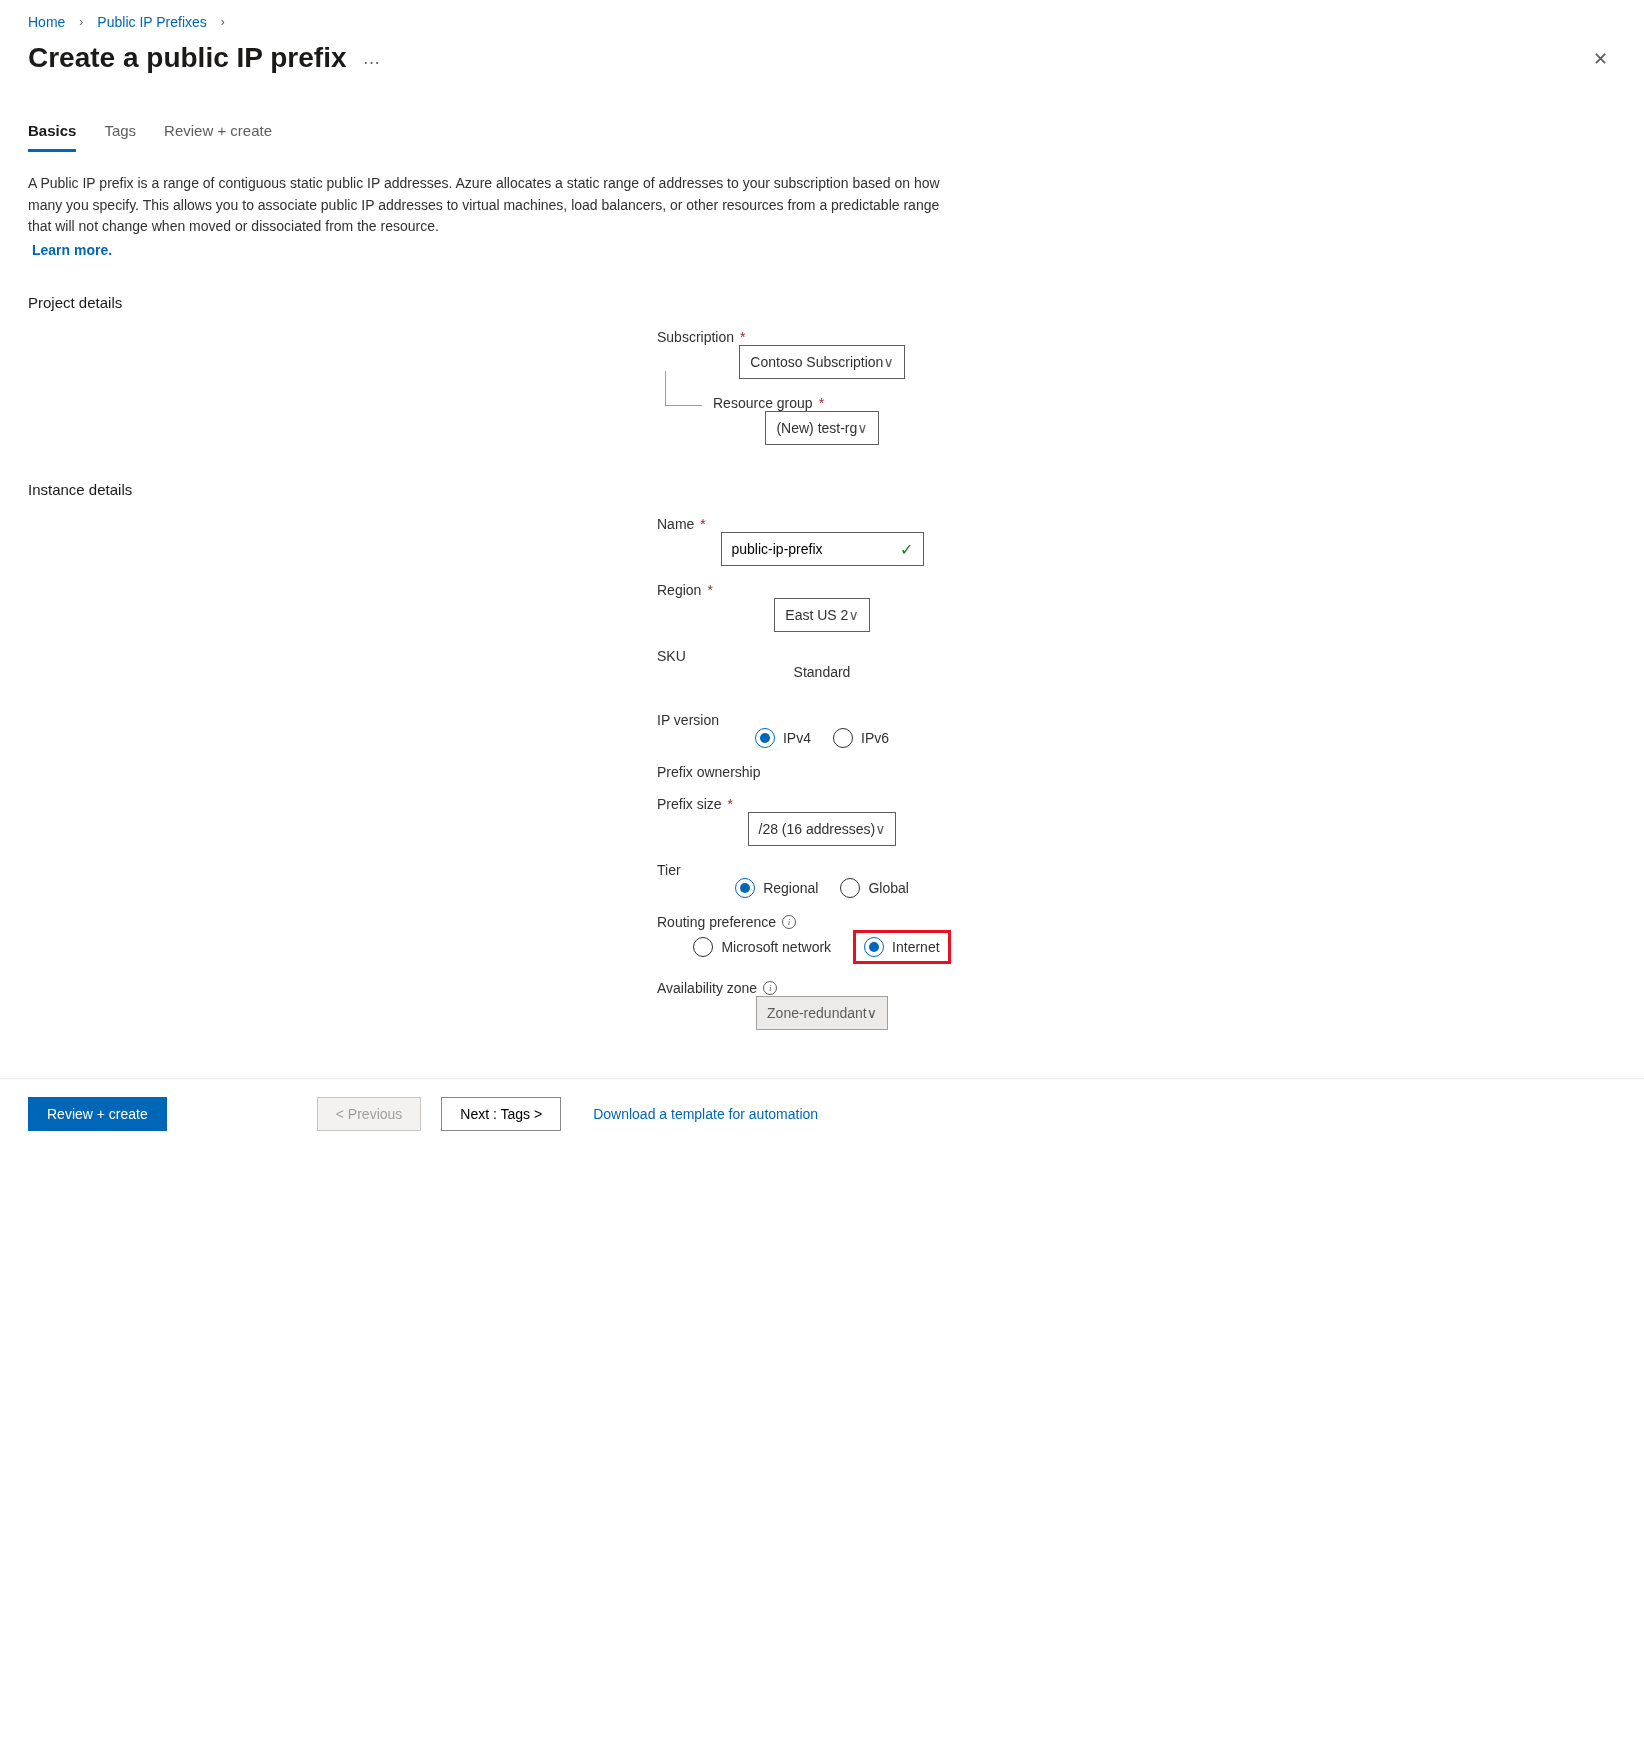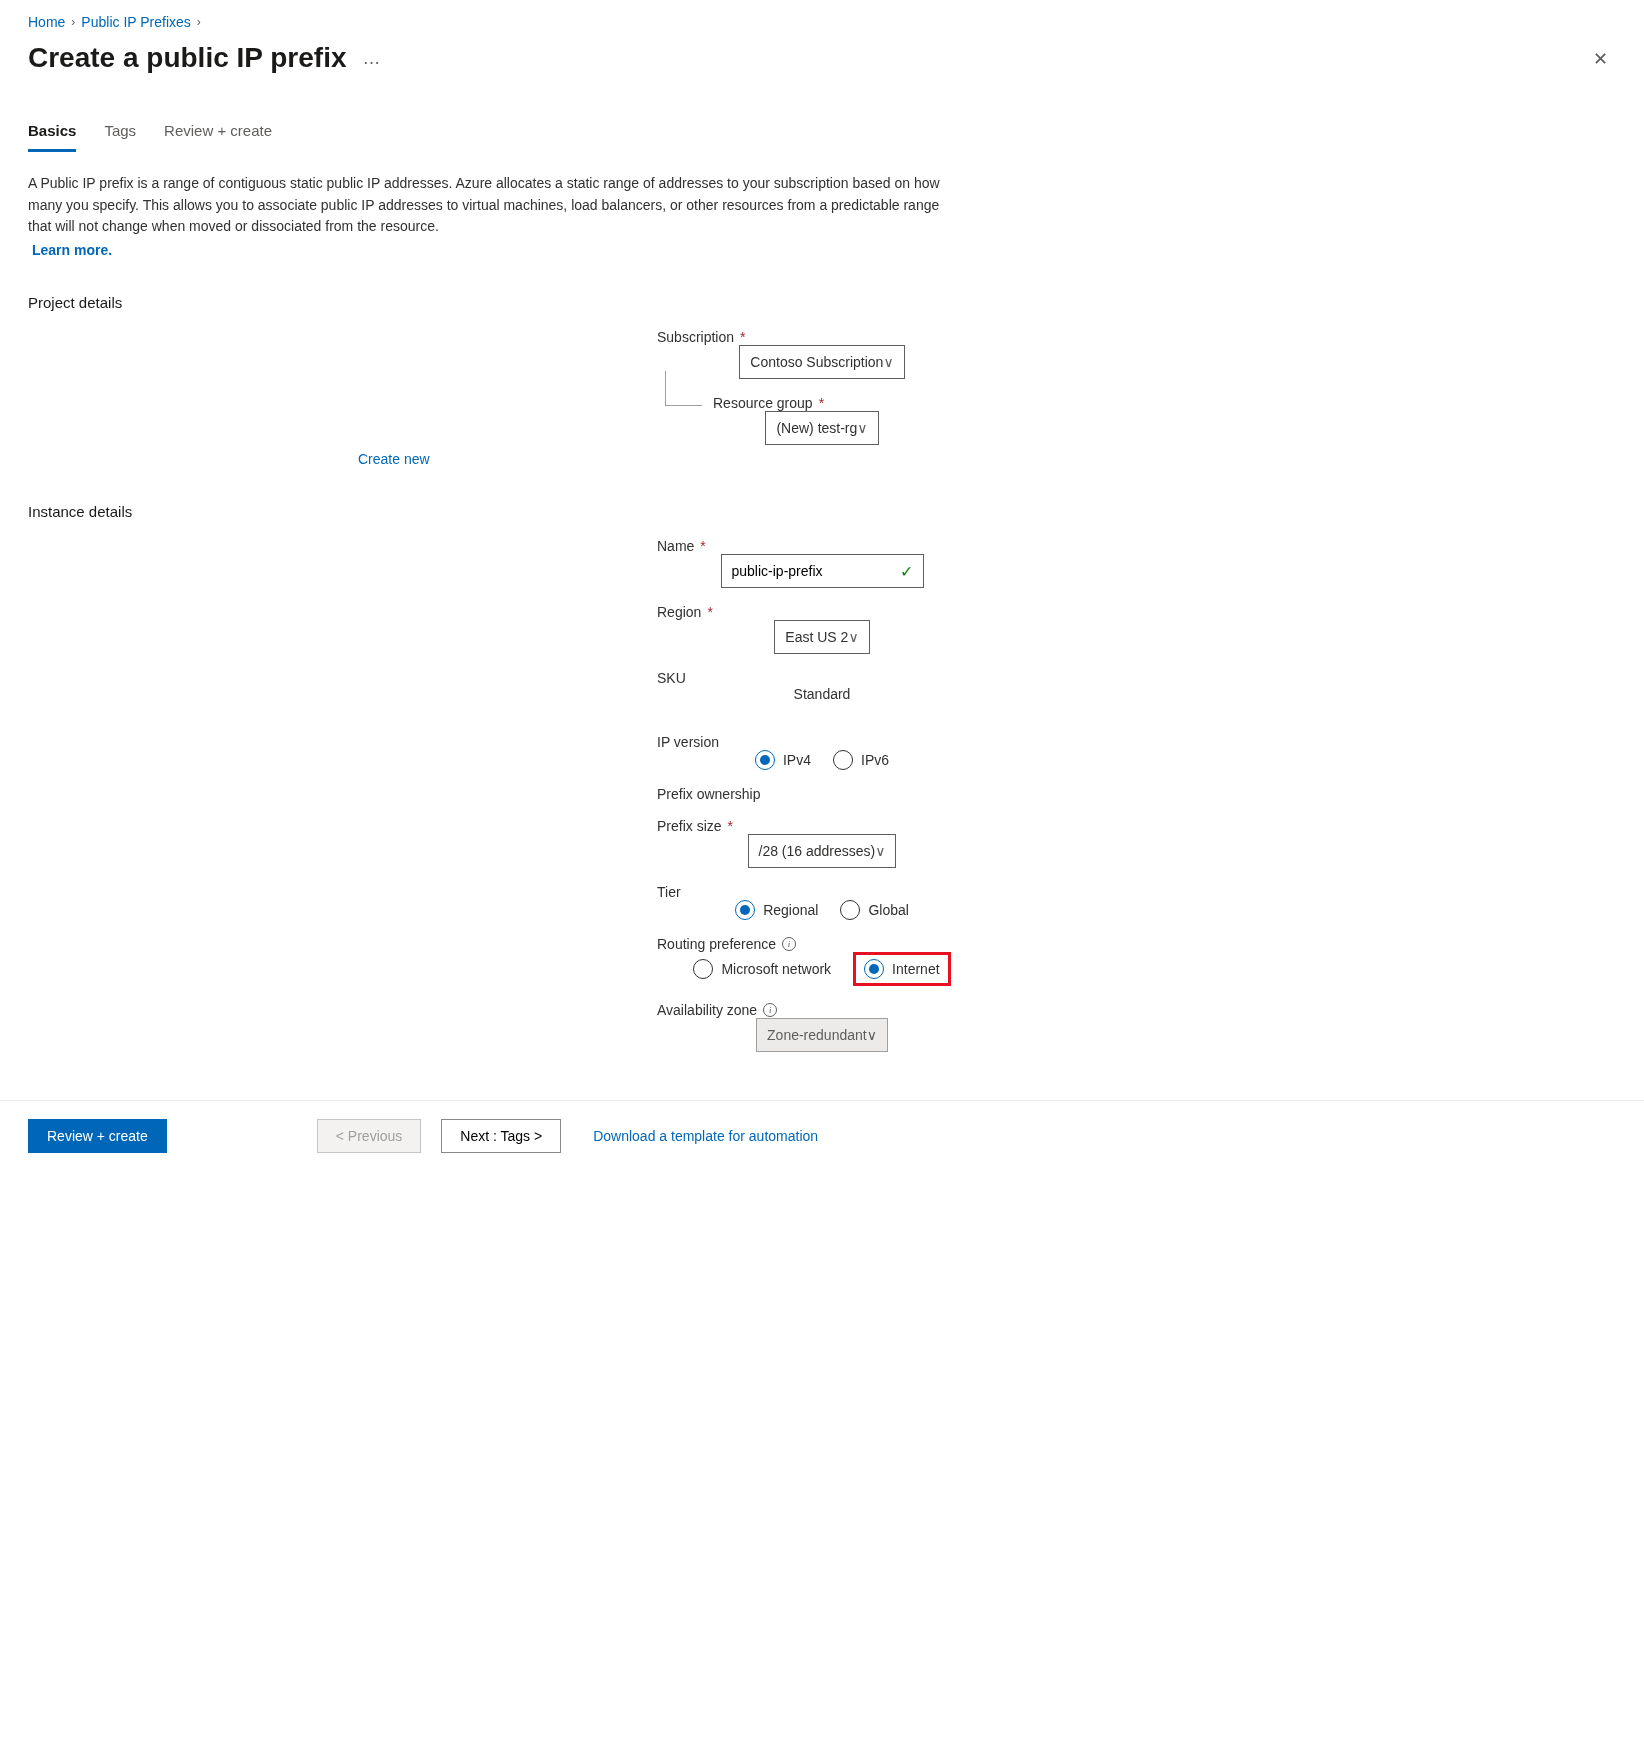--- a/index.html
+++ b/index.html
@@ -1,19 +1,19 @@
 <!DOCTYPE html>
 <html><head>
 <meta charset="utf-8">
 <style>
   * { box-sizing: border-box; margin: 0; padding: 0; }
   body { font-family: "Segoe UI", -apple-system, sans-serif; font-size: 14px; color: #323130; background: #fff; }
   .page { padding: 14px 28px 0 28px; }
 
-  .breadcrumb { display: flex; align-items: center; gap: 6px; font-size: 14px; margin-bottom: 12px; }
+  .breadcrumb { display: flex; align-items: center; gap: 14px; font-size: 14px; margin-bottom: 12px; }
   .breadcrumb a { color: #0067b8; text-decoration: none; }
   .breadcrumb .chev { color: #605e5c; font-size: 12px; }
 
   .title-row { display: flex; align-items: flex-end; justify-content: space-between; margin-bottom: 48px; }
   .title-row h1 { font-size: 28px; font-weight: 600; color: #1b1a19; }
   .title-left { display: flex; align-items: center; gap: 16px; }
   .more { color: #605e5c; font-size: 18px; letter-spacing: 2px; cursor: pointer; }
   .close { font-size: 18px; color: #605e5c; cursor: pointer; padding: 4px 8px; }
 
   .tabs { display: flex; gap: 28px; border-bottom: 1px solid transparent; margin-bottom: 20px; }
@@ -108,23 +108,20 @@
     <div class="field-label">
       <span>Resource group</span>
         <span class="req">*</span>
     </div>
     <div class="field-control">
       <div class="select">
         <span>(New) test-rg</span>
         <span class="chev-down">∨</span>
       </div>
     </div>
-  </div>
-  <div class="createnew-row">
-    <span class="link">Create new</span>
   </div>
 
   <div class="section-header">Instance details</div>
 
   <div class="field-row">
     <div class="field-label">
       <span>Name</span>
         <span class="req">*</span>
     </div>
     <div class="field-control input-wrap">

